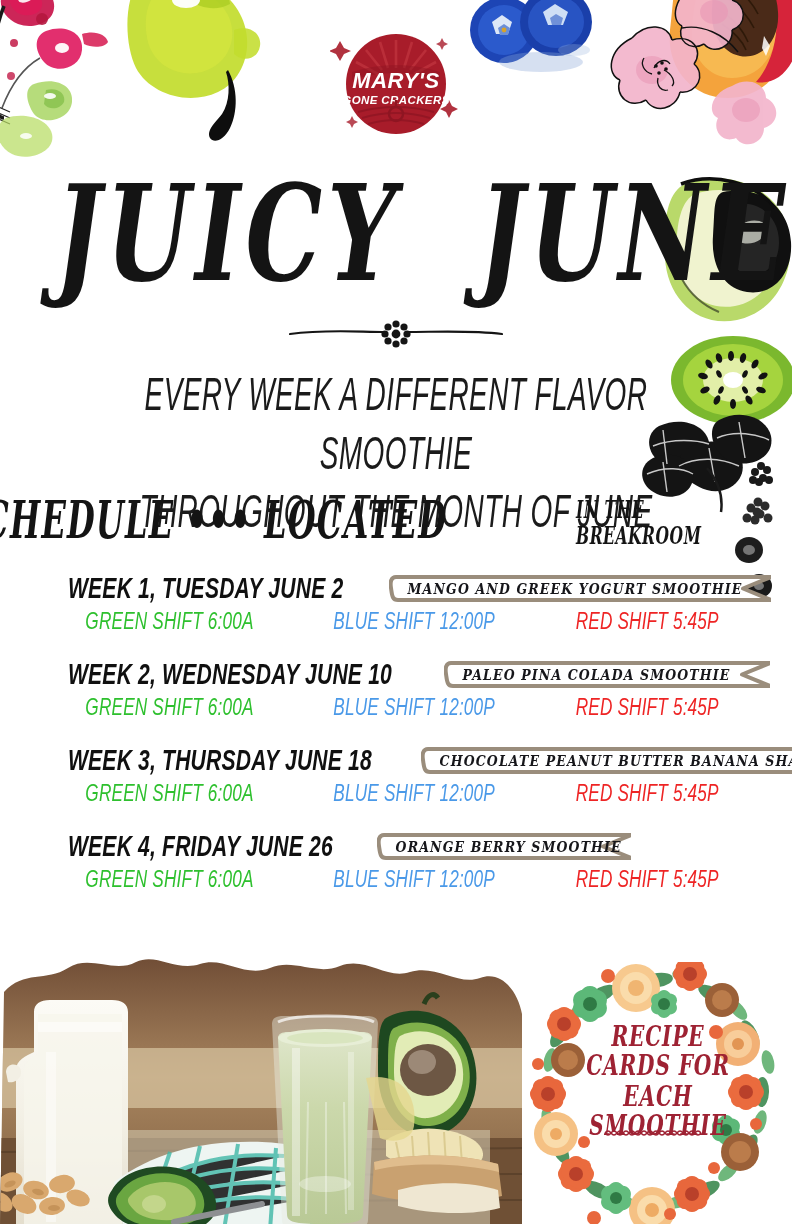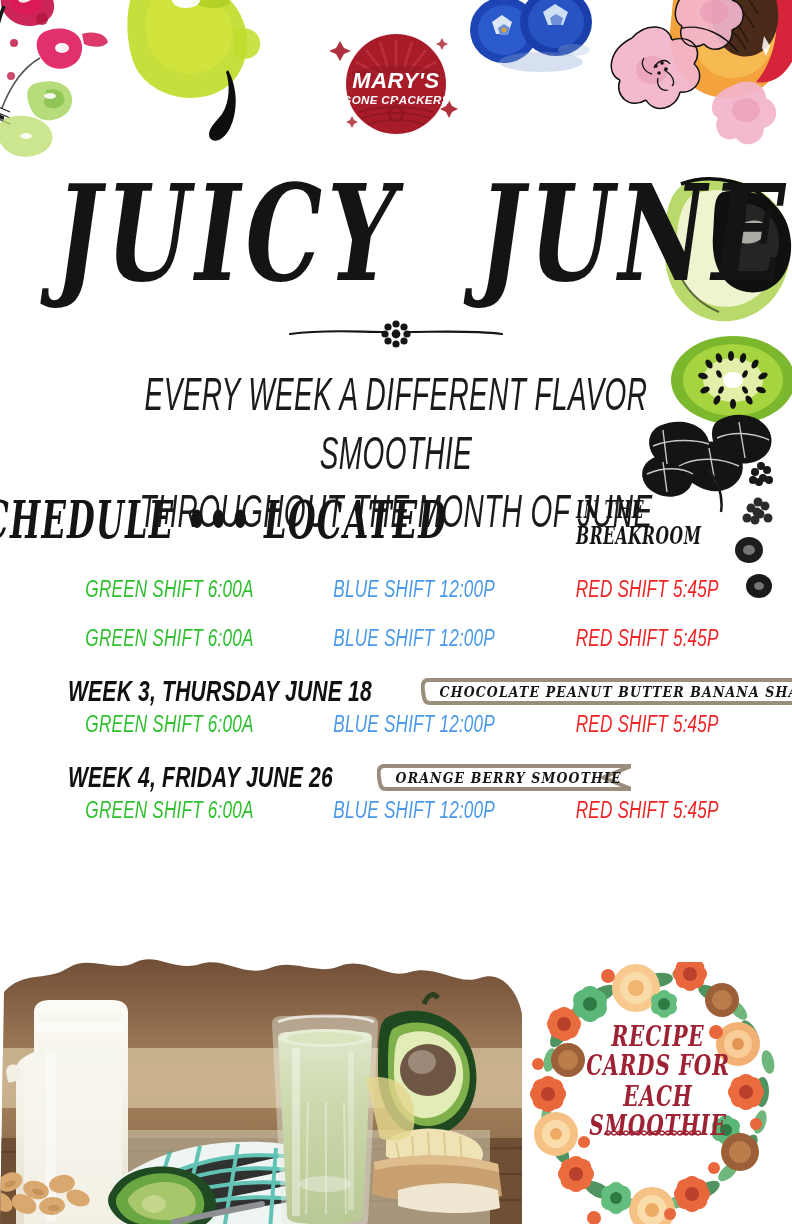--- a/index.html
+++ b/index.html
@@ -397,28 +397,46 @@
 
   <div id="schedule-head">
     <div id="schedule-head-main">SCHEDULE ••• LOCATED</div>
     <div id="breakroom">IN THE
 BREAKROOM</div>
   </div>
 
   <div id="weeks">
 
     <div class="week-block">
+      <div class="week-row1">
+        <span class="week-head">WEEK 1, TUESDAY JUNE 2</span>
+        <span class="ribbon" style="width:382px">
+          <svg width="382" height="30" viewBox="0 0 382 30" preserveAspectRatio="none">
+            <path d="M7 4 C2 4 1 9 2 15 C3 22 3 27 9 27 L382 27 L354 15.5 L382 4 Z" fill="#ffffff" stroke="#9a8d7c" stroke-width="4" stroke-linejoin="round"></path>
+          </svg>
+          <span class="ribbon-label">MANGO AND GREEK YOGURT SMOOTHIE</span>
+        </span>
+      </div>
       <div class="week-row2">
         <span class="shift shift-green">GREEN SHIFT 6:00A</span>
         <span class="shift shift-blue">BLUE SHIFT 12:00P</span>
         <span class="shift shift-red">RED SHIFT 5:45P</span>
       </div>
     </div>
 
     <div class="week-block">
+      <div class="week-row1">
+        <span class="week-head">WEEK 2, WEDNESDAY JUNE 10</span>
+        <span class="ribbon" style="width:326px">
+          <svg width="326" height="30" viewBox="0 0 326 30" preserveAspectRatio="none">
+            <path d="M7 4 C2 4 1 9 2 15 C3 22 3 27 9 27 L326 27 L298 15.5 L326 4 Z" fill="#ffffff" stroke="#9a8d7c" stroke-width="4" stroke-linejoin="round"></path>
+          </svg>
+          <span class="ribbon-label">PALEO PINA COLADA SMOOTHIE</span>
+        </span>
+      </div>
       <div class="week-row2">
         <span class="shift shift-green">GREEN SHIFT 6:00A</span>
         <span class="shift shift-blue">BLUE SHIFT 12:00P</span>
         <span class="shift shift-red">RED SHIFT 5:45P</span>
       </div>
     </div>
 
     <div class="week-block">
       <div class="week-row1">
         <span class="week-head">WEEK 3, THURSDAY JUNE 18</span>

